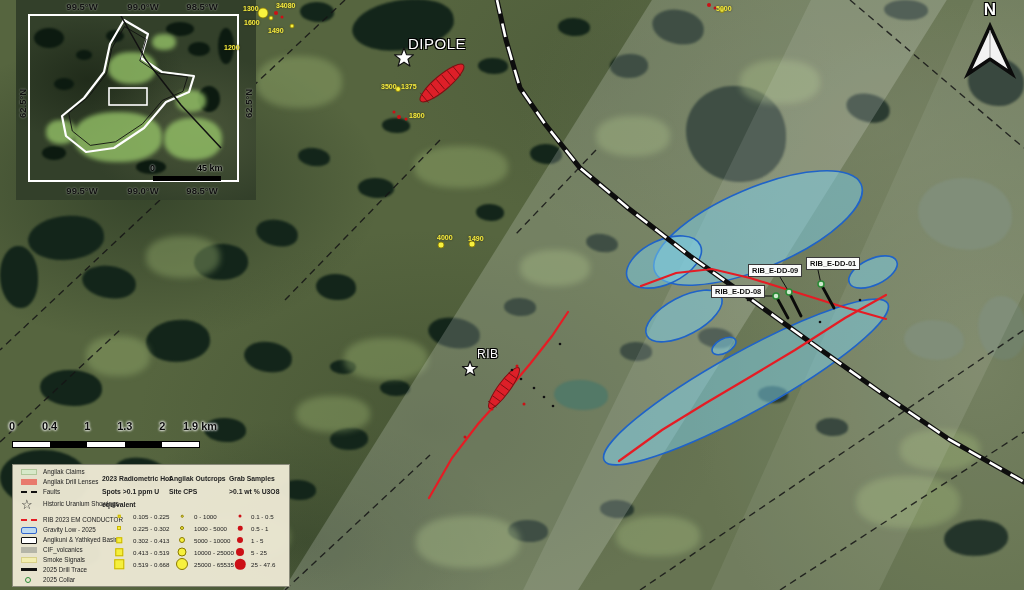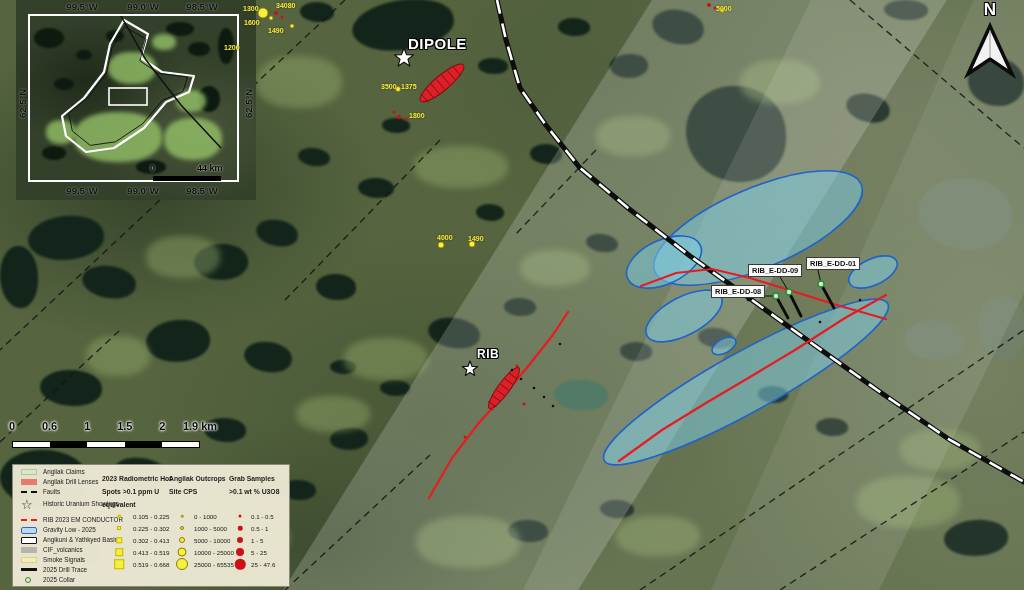--- a/index.html
+++ b/index.html
@@ -16,21 +16,21 @@
       radial-gradient(ellipse 280px 180px at 30% 92%, rgba(44,58,37,.55), transparent 70%);}
   .abs{position:absolute}
   .patch{position:absolute;background:rgba(150,175,110,.42);border-radius:45%;filter:blur(3px)}
   .band{position:absolute;pointer-events:none}
   #band1{left:490px;top:-210px;width:250px;height:1010px;transform:rotate(32deg);background:rgba(240,244,238,.20)}
   #band2{left:685px;top:-210px;width:320px;height:1010px;transform:rotate(26deg);background:rgba(255,255,255,.10)}
   #band3{left:860px;top:-200px;width:420px;height:1000px;transform:rotate(24deg);background:rgba(255,255,255,.07)}
   #features{position:absolute;left:0;top:0;z-index:5}
   #labels{position:absolute;left:0;top:0;width:1024px;height:590px;z-index:7;pointer-events:none}
   .samp{position:absolute;font-size:7px;font-weight:bold;color:#f7ec3f;text-shadow:0 0 2px rgba(40,35,0,.95);white-space:nowrap}
-  .target{position:absolute;color:#fff;font-weight:bold;letter-spacing:.5px;white-space:nowrap;
+  .target{position:absolute;color:#fff;font-weight:normal;letter-spacing:.5px;white-space:nowrap;
     text-shadow:-1px -1px 0 #000,1px -1px 0 #000,-1px 1px 0 #000,1px 1px 0 #000}
   .drillbox{position:absolute;background:rgba(255,255,255,.96);border:1px solid #3a3a3a;color:#111;
     font-size:7.5px;font-weight:600;padding:1px 3px;white-space:nowrap;line-height:9px}
   
   #inset{position:absolute;left:16px;top:0;width:240px;height:200px;z-index:6;overflow:hidden;
     background-color:#33402a;
     background-image:radial-gradient(ellipse 140px 90px at 30% 40%, rgba(20,30,16,.6), transparent 70%),
       radial-gradient(ellipse 160px 110px at 75% 65%, rgba(96,106,72,.5), transparent 70%)}
   #inset .frame{position:absolute;left:12px;top:14px;width:211px;height:168px;border:2px solid #fff}
   .coord{position:absolute;font-size:9.5px;font-weight:bold;color:#111;text-shadow:0 0 2px rgba(255,255,255,.55);white-space:nowrap}
@@ -252,44 +252,44 @@
     <div class="frame"></div>
     <span class="coord" style="left:66px;top:1px;transform:translateX(-50%)">99.5°W</span>
     <span class="coord" style="left:127px;top:1px;transform:translateX(-50%)">99.0°W</span>
     <span class="coord" style="left:186px;top:1px;transform:translateX(-50%)">98.5°W</span>
     <span class="coord" style="left:66px;top:185px;transform:translateX(-50%)">99.5°W</span>
     <span class="coord" style="left:127px;top:185px;transform:translateX(-50%)">99.0°W</span>
     <span class="coord" style="left:186px;top:185px;transform:translateX(-50%)">98.5°W</span>
     <span class="coord v" style="left:1px;top:118px">62.5°N</span>
     <span class="coord v" style="left:227px;top:118px">62.5°N</span>
     <span class="izero" style="left:134px;top:163px">0</span>
-    <span class="imax" style="left:181px;top:163px">44 km</span>
+    <span class="imax" style="left:181px;top:163px">45 km</span>
     <div class="ibar"></div>
   </div>
 
   <div id="north">
     <div class="nlabel">N</div>
     <svg width="70" height="82">
       <polygon points="35,26 13,74 35,59 57,74" fill="#f2f2f2" stroke="#0b0b0b" stroke-width="3.5" stroke-linejoin="miter"></polygon>
       <line x1="35" y1="30" x2="35" y2="58" stroke="#9a9a9a" stroke-width="1"></line>
     </svg>
   </div>
 
   <div id="scalebar">
     <div class="bar">
       <div class="seg" style="background:#fff"></div>
       <div class="seg" style="background:#000"></div>
       <div class="seg" style="background:#fff"></div>
       <div class="seg" style="background:#000"></div>
       <div class="seg" style="background:#fff"></div>
     </div>
   <div style="left:2px" class="tick">0</div>
-      <div style="left:39.6px" class="tick">0.6</div>
+      <div style="left:39.6px" class="tick">0.4</div>
       <div style="left:77.2px" class="tick">1</div>
-      <div style="left:114.8px" class="tick">1.5</div>
+      <div style="left:114.8px" class="tick">1.3</div>
       <div style="left:152.4px" class="tick">2</div>
       <div style="left:190px" class="tick">1.9 km</div>
     </div>
 
   <div id="legend">
       <div style="position:absolute;left:8px;top:4px;width:16px;height:6px;background:#d7e8c9;border:1px solid #b0c79a"></div>
       <div style="top:3px" class="li-lab">Angilak Claims</div>
       <div style="position:absolute;left:8px;top:14px;width:16px;height:6px;background:#e87a6d"></div>
       <div style="top:13px" class="li-lab">Angilak Drill Lenses</div>
       <div style="position:absolute;left:8px;top:24px;width:16px;height:0;border-top:2px dashed #111;margin-top:2px"></div>

